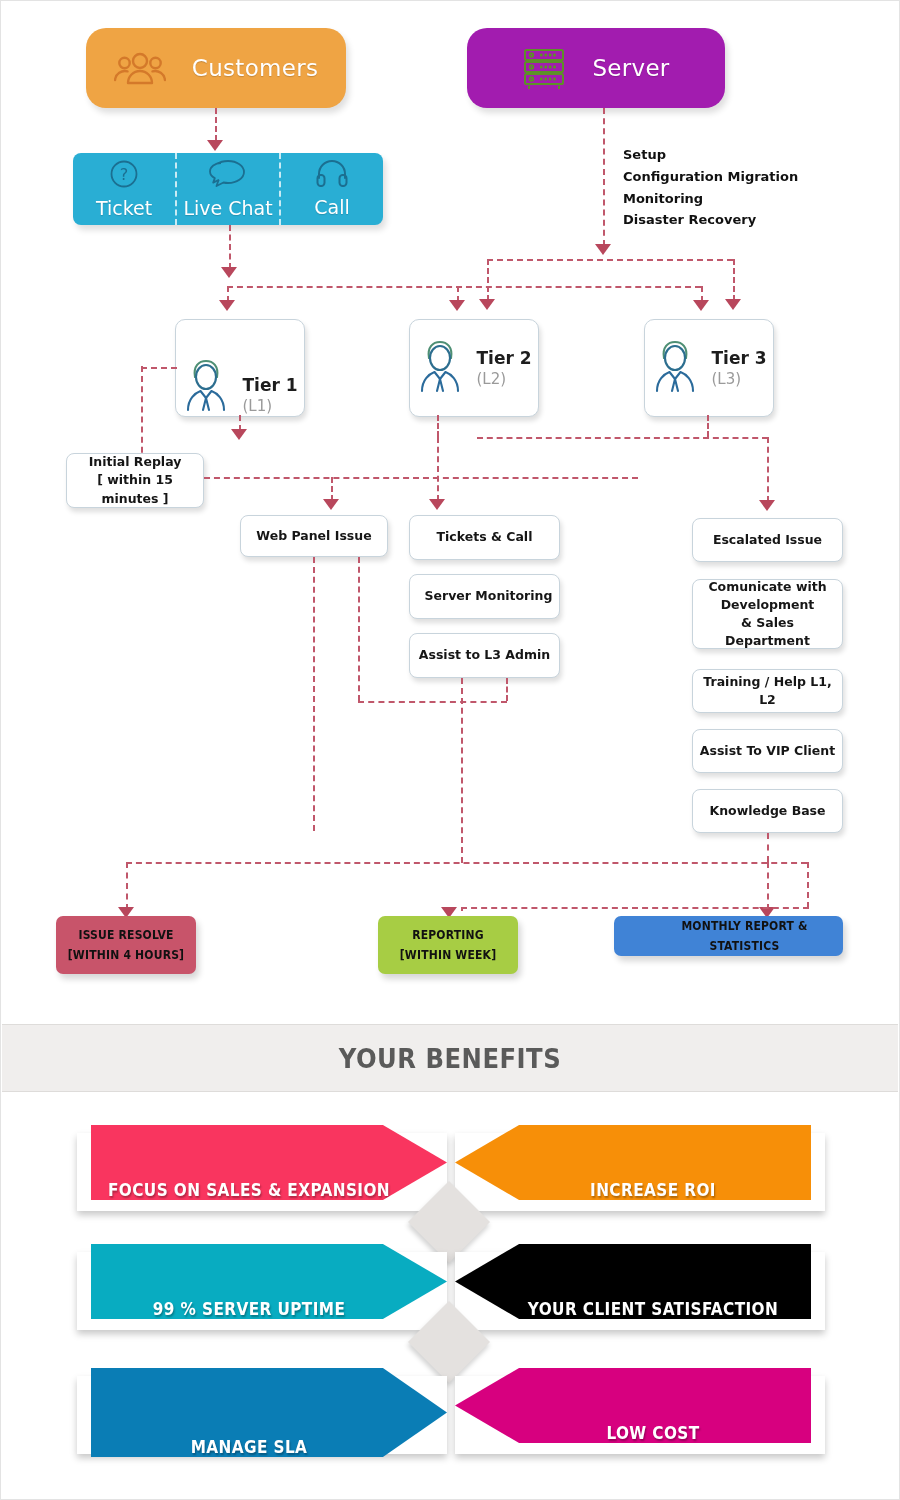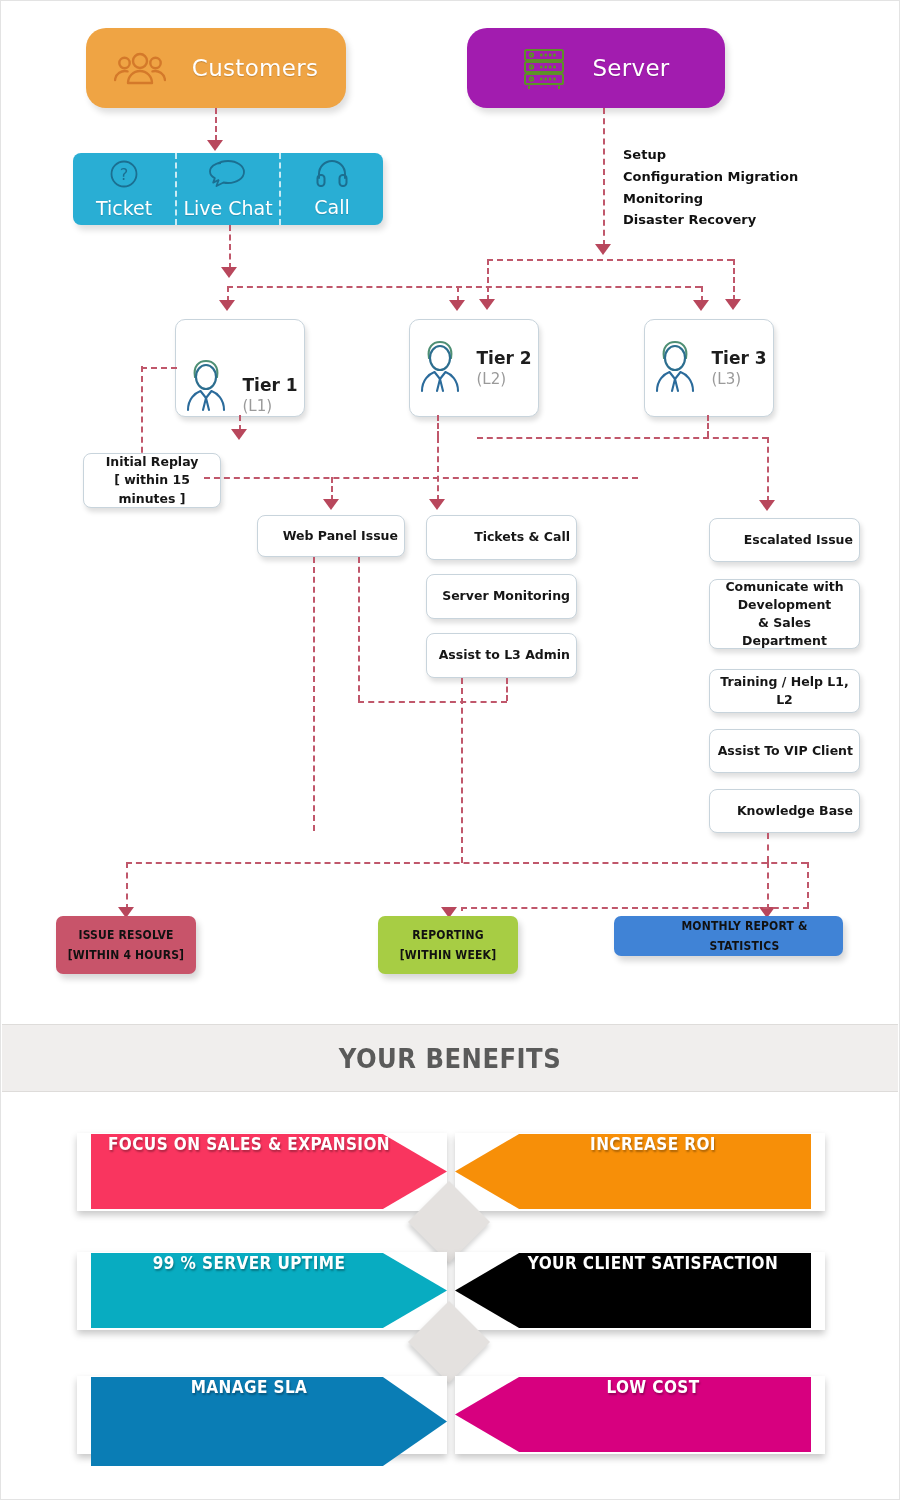--- a/index.html
+++ b/index.html
@@ -42,23 +42,23 @@
     display:flex;align-items:center;justify-content:center;
   }
   .tier .ticon{margin-right:12px;}
   .tier .tt{font-size:17px;font-weight:bold;color:#1d1d1d;line-height:1.25;}
   .tier .ts{font-size:15px;color:#9a9a9a;line-height:1.25;}
 
   
   .pill{
     position:absolute;background:#ffffff;border:1px solid #c8d4dc;
     border-radius:8px;box-shadow:2px 4px 5px rgba(0,0,0,.13);
-    display:flex;align-items:center;justify-content:flex-end;
+    display:flex;align-items:center;justify-content:center;
     text-align:center;font-size:12.5px;font-weight:bold;color:#161616;
-    line-height:1.45;padding:2px 6px;box-sizing:border-box;margin-left:17px;
+    line-height:1.45;padding:2px 6px;box-sizing:border-box;
   }
 
   
   .result{
     position:absolute;border-radius:7px;
     box-shadow:3px 5px 6px rgba(0,0,0,.16);
     display:flex;flex-direction:column;align-items:center;justify-content:center;
     color:#111;font-size:12px;font-weight:bold;line-height:1.7;
     font-family:"DejaVu Sans Condensed","DejaVu Sans",sans-serif;
     letter-spacing:.2px;text-align:center;box-sizing:border-box;
@@ -87,21 +87,21 @@
     font-family:"DejaVu Sans Condensed","DejaVu Sans",sans-serif;
   }
 
   
   .brow{position:absolute;left:0;width:900px;height:96px;}
   .bshadow{
     position:absolute;background:#ffffff;
     box-shadow:0 4px 7px rgba(0,0,0,.22);
   }
   .bleft,.bright{
-    position:absolute;display:flex;align-items:flex-start;justify-content:center;margin-top:9px;
+    position:absolute;display:flex;align-items:flex-end;justify-content:center;
   }
   .bleft{clip-path:polygon(0 0,82% 0,100% 50%,82% 100%,0 100%);}
   .bright{clip-path:polygon(18% 0,100% 0,100% 100%,18% 100%,0 50%);}
   .btxt{
     color:#ffffff;font-size:17px;font-weight:bold;letter-spacing:.4px;
     font-family:"DejaVu Sans Condensed","DejaVu Sans",sans-serif;
     text-shadow:1px 2px 2px rgba(0,0,0,.30);white-space:nowrap;
   }
   .diamond{
     position:absolute;background:#e4e1df;

